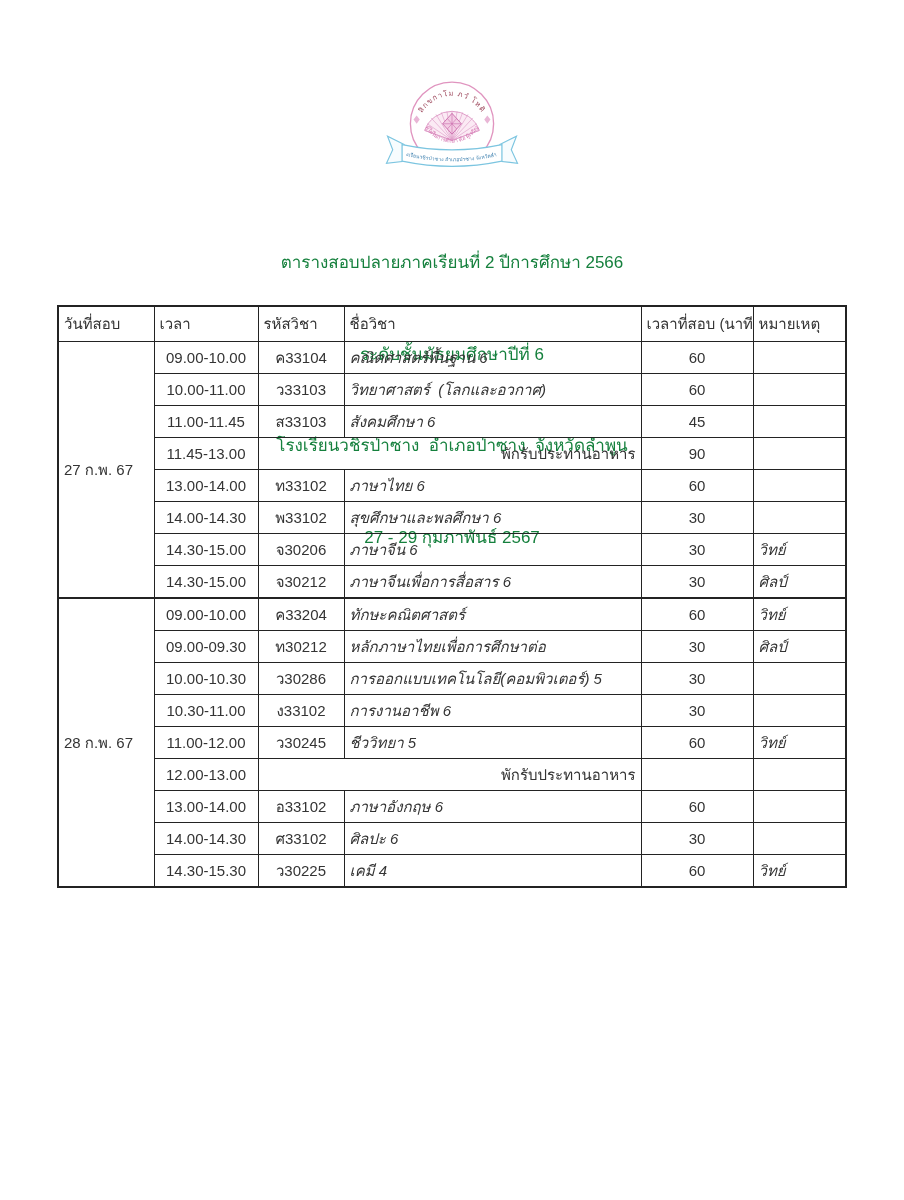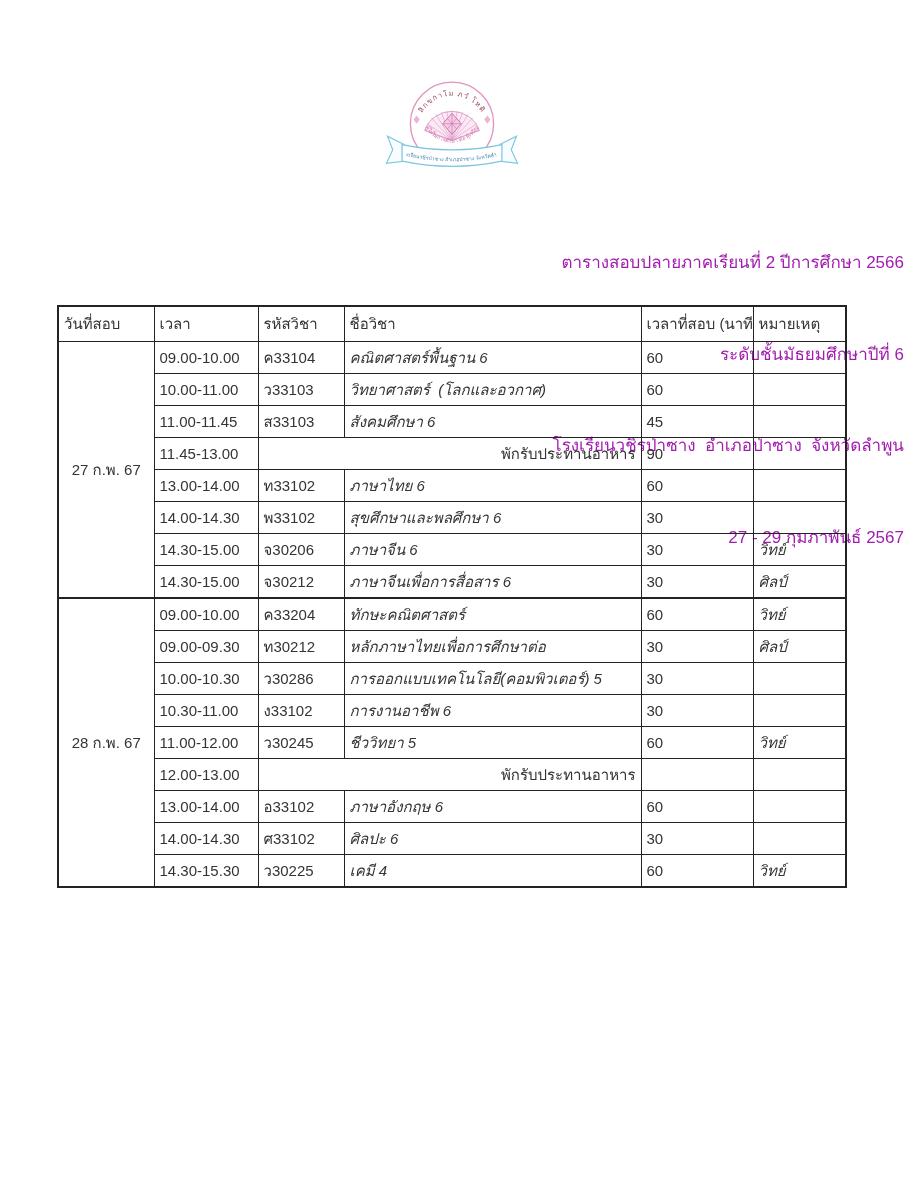--- a/index.html
+++ b/index.html
@@ -14,23 +14,23 @@
   }
   
   .logo{
     position:absolute;top:78px;left:50%;
     transform:translateX(-50%);
     width:150px;height:104px;
   }
   
   .titles{
     position:absolute;top:187px;left:0;width:904px;
-    text-align:right;
+    text-align:center;
     font-size:17px;line-height:30.5px;
-    color:#a21caf;
+    color:#15803d;
     white-space:pre;
   }
   
   table.exam{
     position:absolute;top:305px;left:57px;
     width:788px;
     border-collapse:collapse;
     table-layout:fixed;
     border:2px solid #232323;
     font-size:15px;
@@ -42,22 +42,22 @@
     padding:0 5px;
     height:31px;
     overflow:hidden;
     vertical-align:middle;
     white-space:pre;
   }
   table.exam thead th{
     height:34px;
     text-align:left;
   }
-  td.date{text-align:center;}
-  td.time,td.code,td.min{text-align:left;}
+  td.date{text-align:left;}
+  td.time,td.code,td.min{text-align:center;}
   td.name,td.remark{text-align:left;font-style:italic;}
   td.break{text-align:right;}
   tr.group-start td{border-top:2px solid #232323;}
 </style>
 </head>
 <body>
 
 <div class="page">
 
   <svg class="logo" viewBox="0 0 140 100">

